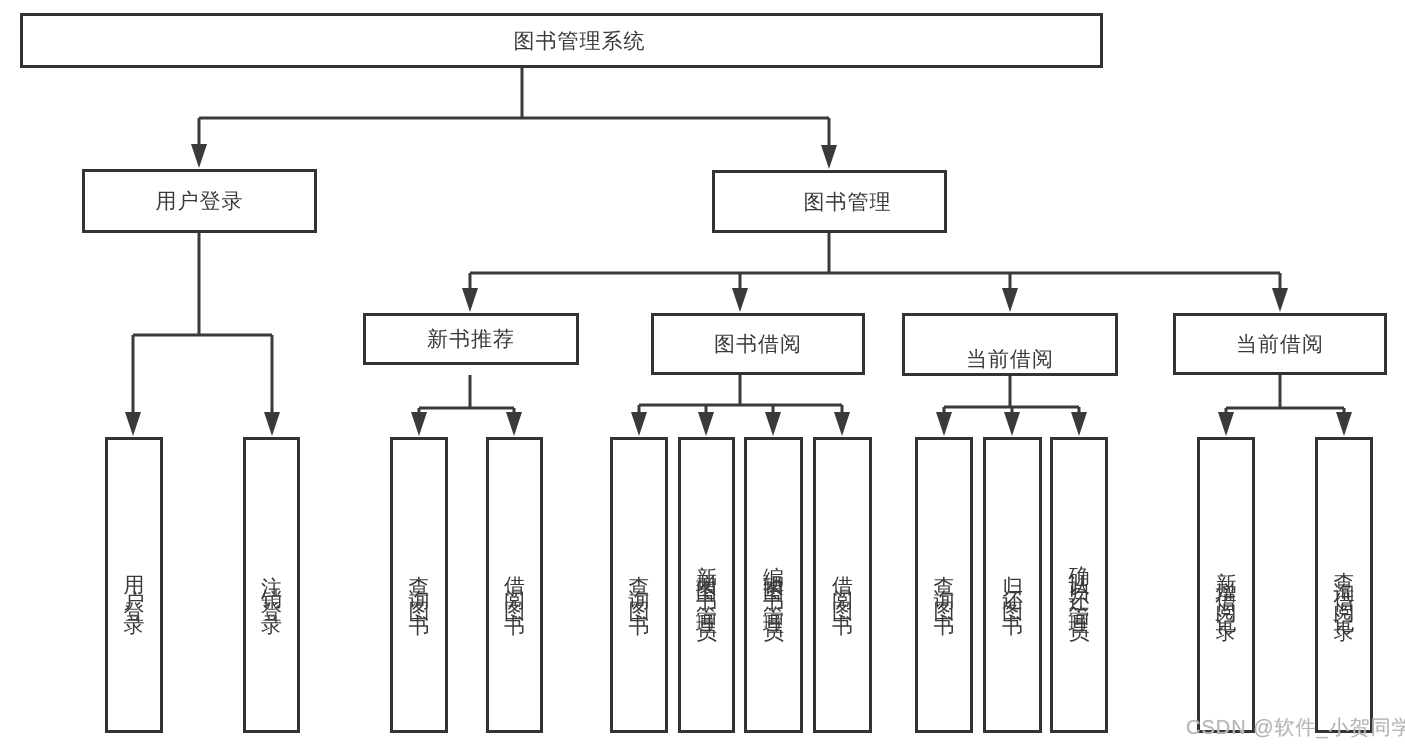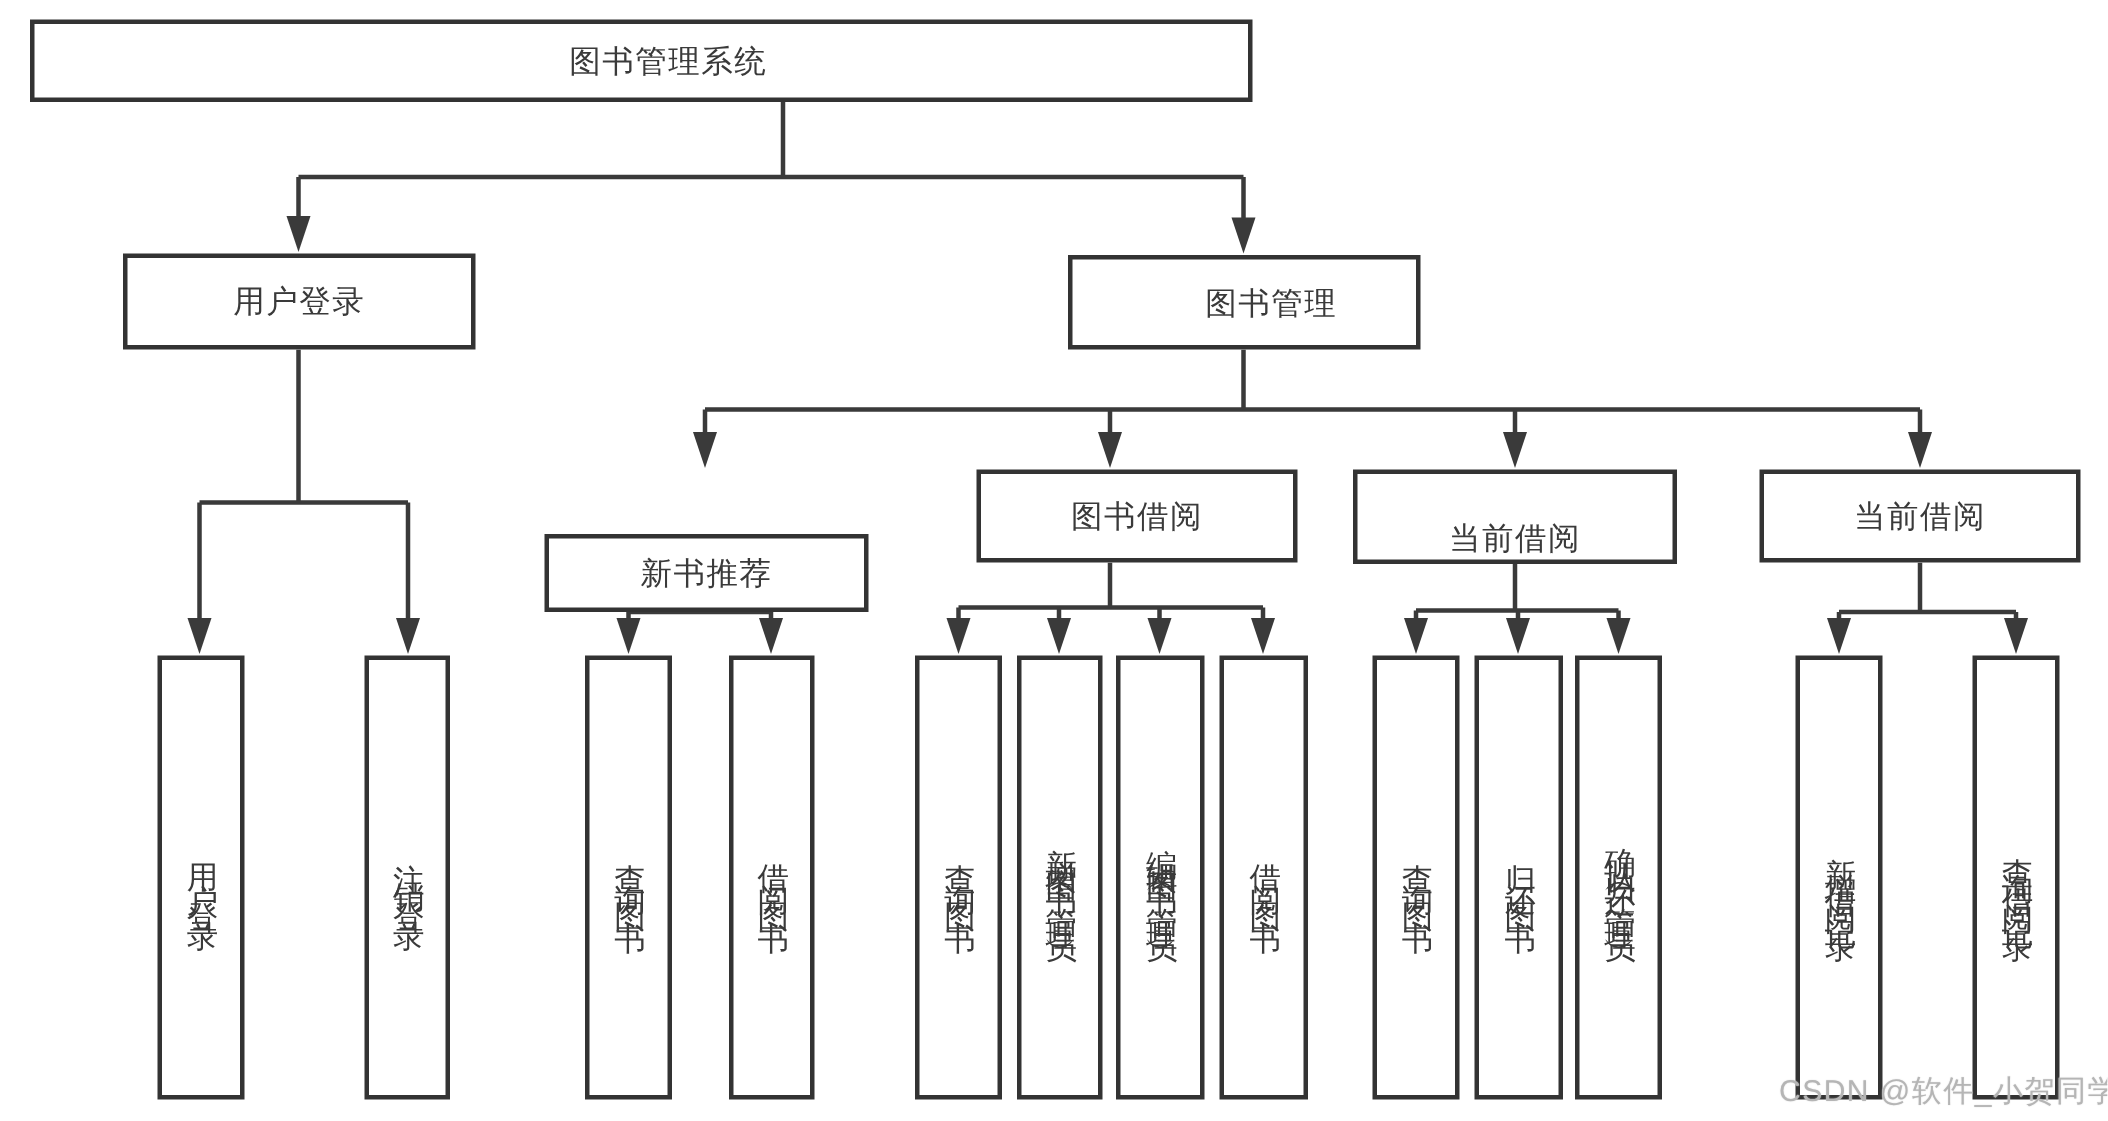--- a/index.html
+++ b/index.html
@@ -86,32 +86,32 @@
       <polygon points="765,412 781,412 773,436"></polygon>
       <polygon points="834,412 850,412 842,436"></polygon>
       <polygon points="936,412 952,412 944,436"></polygon>
       <polygon points="1004,412 1020,412 1012,436"></polygon>
       <polygon points="1071,412 1087,412 1079,436"></polygon>
       <polygon points="1218,412 1234,412 1226,436"></polygon>
       <polygon points="1336,412 1352,412 1344,436"></polygon>
     </g>
   </svg>
 
-  <div class="node h" style="left:20px; top:13px; width:815px; height:55px;padding-left:36px;">
+  <div class="node h" style="left:20px; top:13px; width:1083px; height:55px;padding-left:36px;">
     <span>图书管理系统</span>
   </div>
 
   <div class="node h" style="left:82px; top:169px; width:235px; height:64px;">
     <span>用户登录</span>
   </div>
   <div class="node h" style="left:712px; top:170px; width:235px; height:63px;padding-left:36px;">
     <span>图书管理</span>
   </div>
 
-  <div class="node h" style="left:363px; top:313px; width:216px; height:52px;margin-top:43px;">
+  <div class="node h" style="left:363px; top:313px; width:216px; height:52px;">
     <span>新书推荐</span>
   </div>
   <div class="node h" style="left:651px; top:313px; width:214px; height:62px;">
     <span>图书借阅</span>
   </div>
   <div class="node h" style="left:902px; top:313px; width:216px; height:63px;align-items:flex-end;">
     <span>当前借阅</span>
   </div>
   <div class="node h" style="left:1173px; top:313px; width:214px; height:62px;">
     <span>当前借阅</span>

